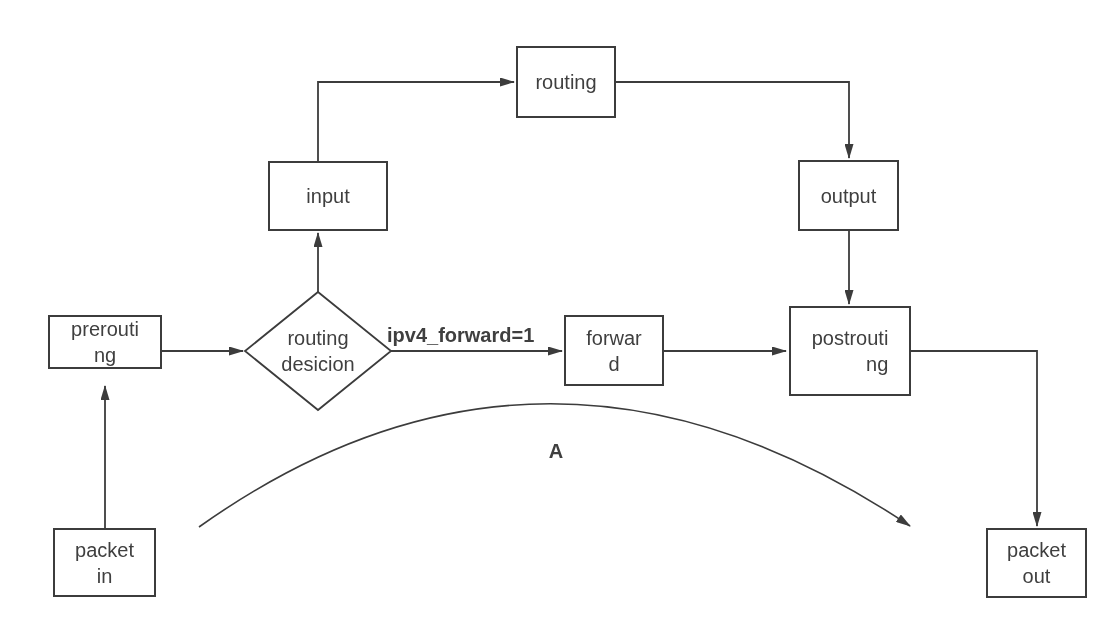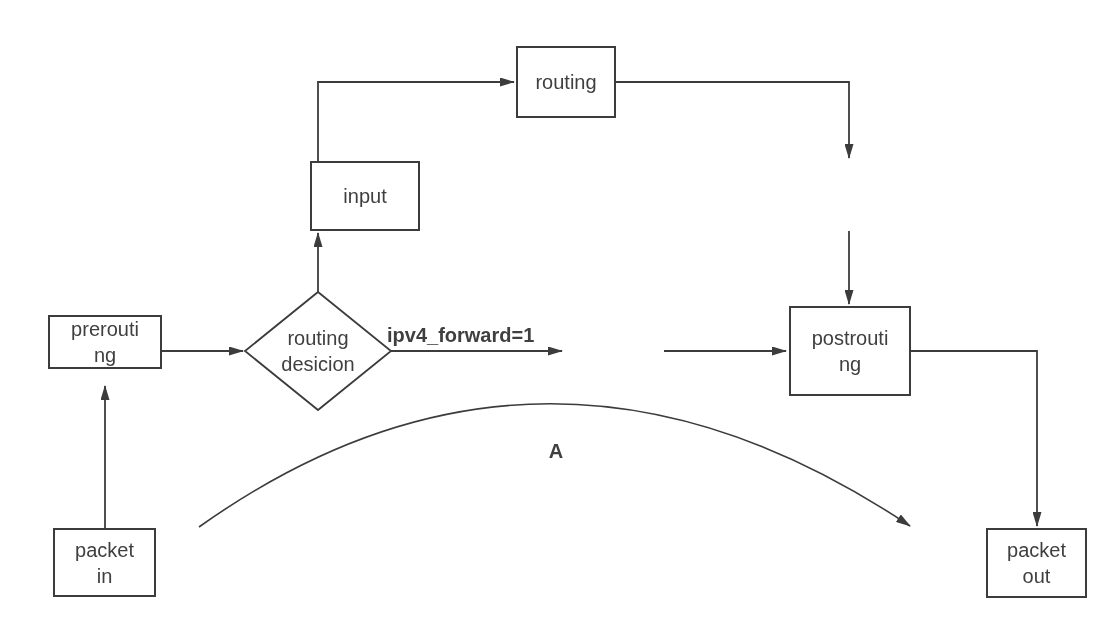--- a/index.html
+++ b/index.html
@@ -49,25 +49,25 @@
     align-items: center;
     justify-content: center;
     text-align: center;
     white-space: pre-line;
     font-size: 20px;
     line-height: 1.3;
   }
   
   #packet-in   { left: 53px;  top: 528px; width: 103px; height: 69px; }
   #prerouting  { left: 48px;  top: 315px; width: 114px; height: 54px; }
-  #input-node  { left: 268px; top: 161px; width: 110px; height: 70px; margin-left: 42px; }
+  #input-node  { left: 268px; top: 161px; width: 120px; height: 70px; }
   #routing-node{ left: 516px; top: 46px;  width: 100px; height: 72px; }
   #forward-node{ left: 564px; top: 315px; width: 100px; height: 71px; }
   #output-node { left: 798px; top: 160px; width: 101px; height: 71px; }
-  #postrouting { left: 789px; top: 306px; width: 122px; height: 90px; }
+  #postrouting { left: 789px; top: 306px; width: 122px; height: 90px; text-align: right; }
   #packet-out  { left: 986px; top: 528px; width: 101px; height: 70px; }
   #decision-label { left: 248px; top: 324px; width: 140px; height: 54px; }
   #forward-cond-label { left: 387px; top: 322px; }
   #curve-a-label { left: 543px; top: 438px; width: 26px; text-align: center; }
 </style>
 </head>
 <body>
 
 <div id="canvas">
 
@@ -97,21 +97,24 @@
   <div class="node" id="packet-in">packet
 in</div>
 
   <div class="node" id="prerouting">prerouti
 ng</div>
 
   <div class="node" id="input-node">input</div>
 
   <div class="node" id="routing-node">routing</div>
 
+  <div class="node" id="forward-node">forwar
+d</div>
 
+  <div class="node" id="output-node">output</div>
 
   <div class="node" id="postrouting">postrouti
 ng</div>
 
   <div class="node" id="packet-out">packet
 out</div>
 
   <div class="diamond-label" id="decision-label">routing
 desicion</div>
 

